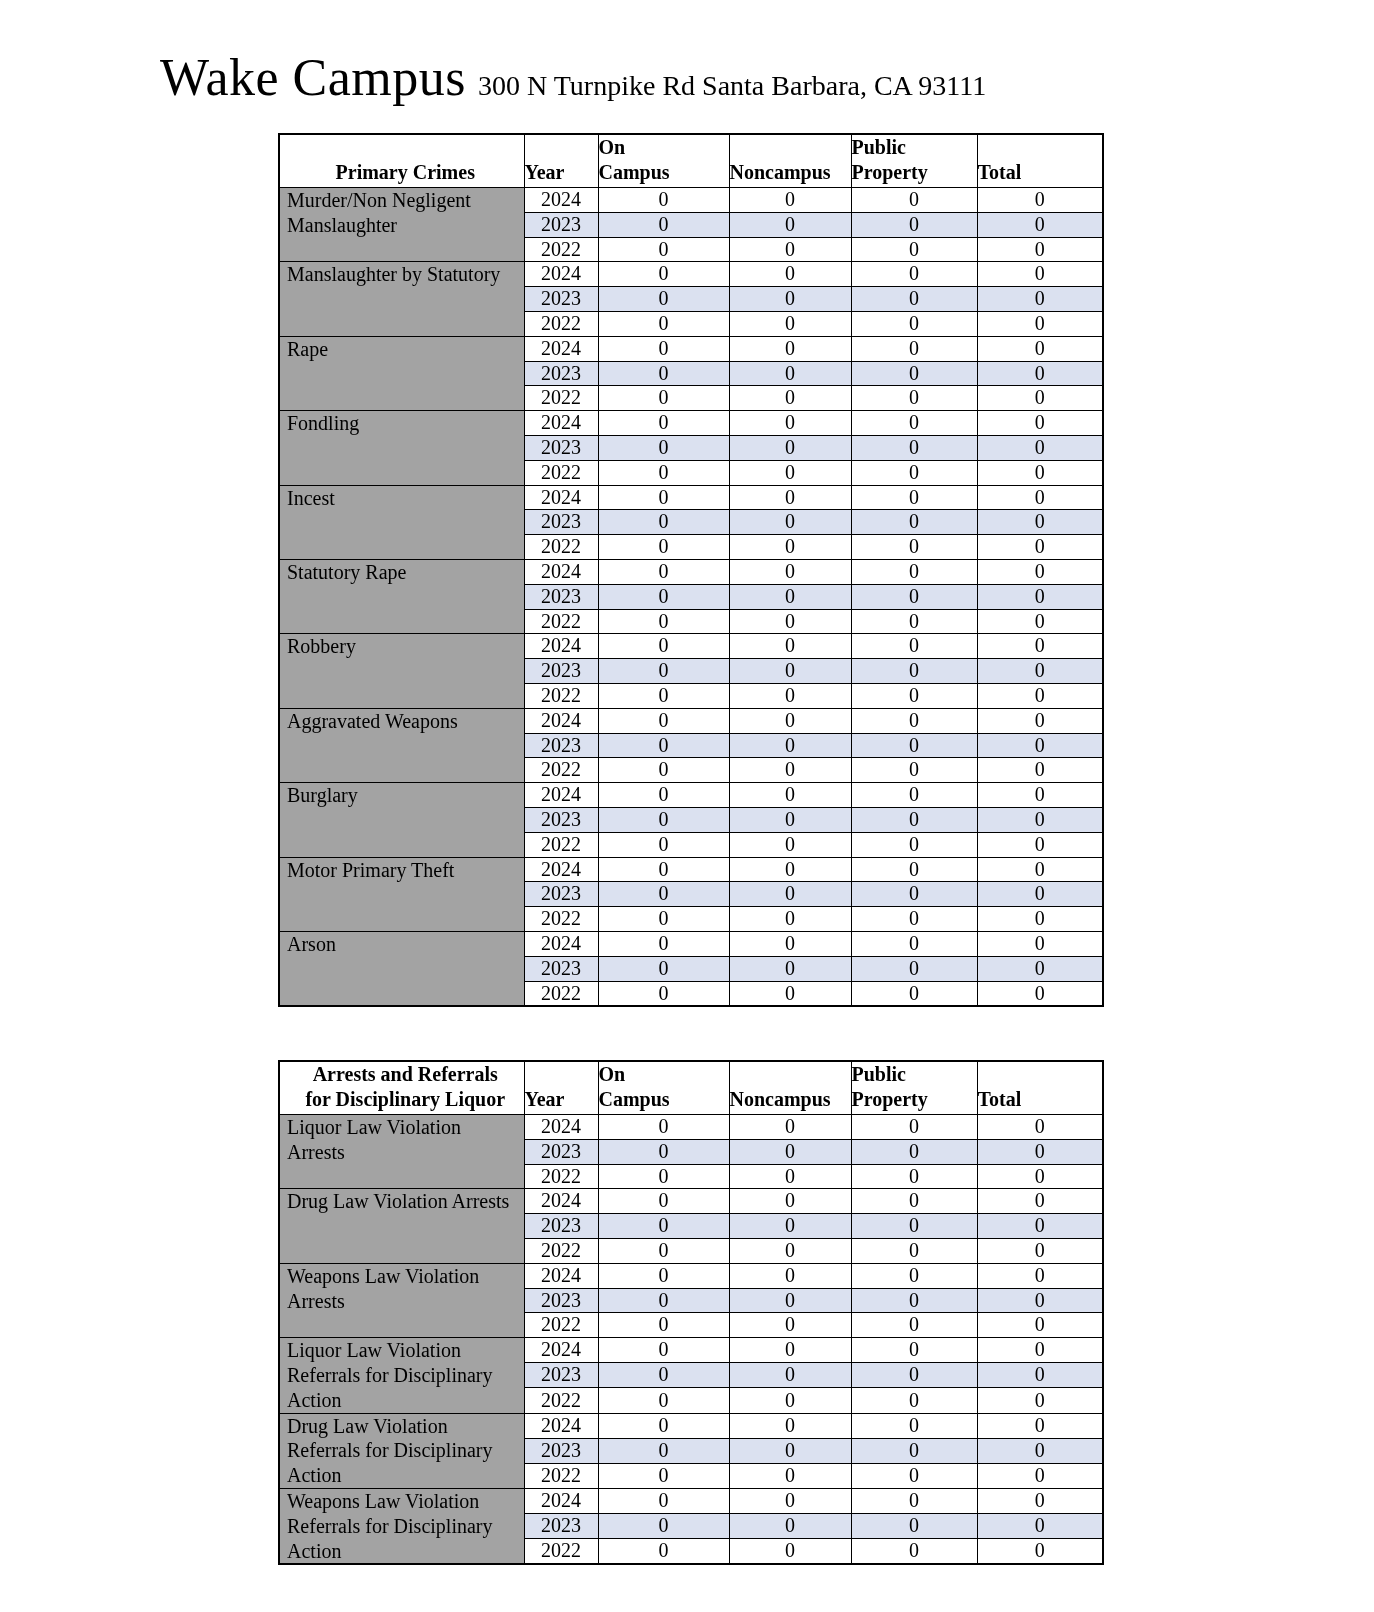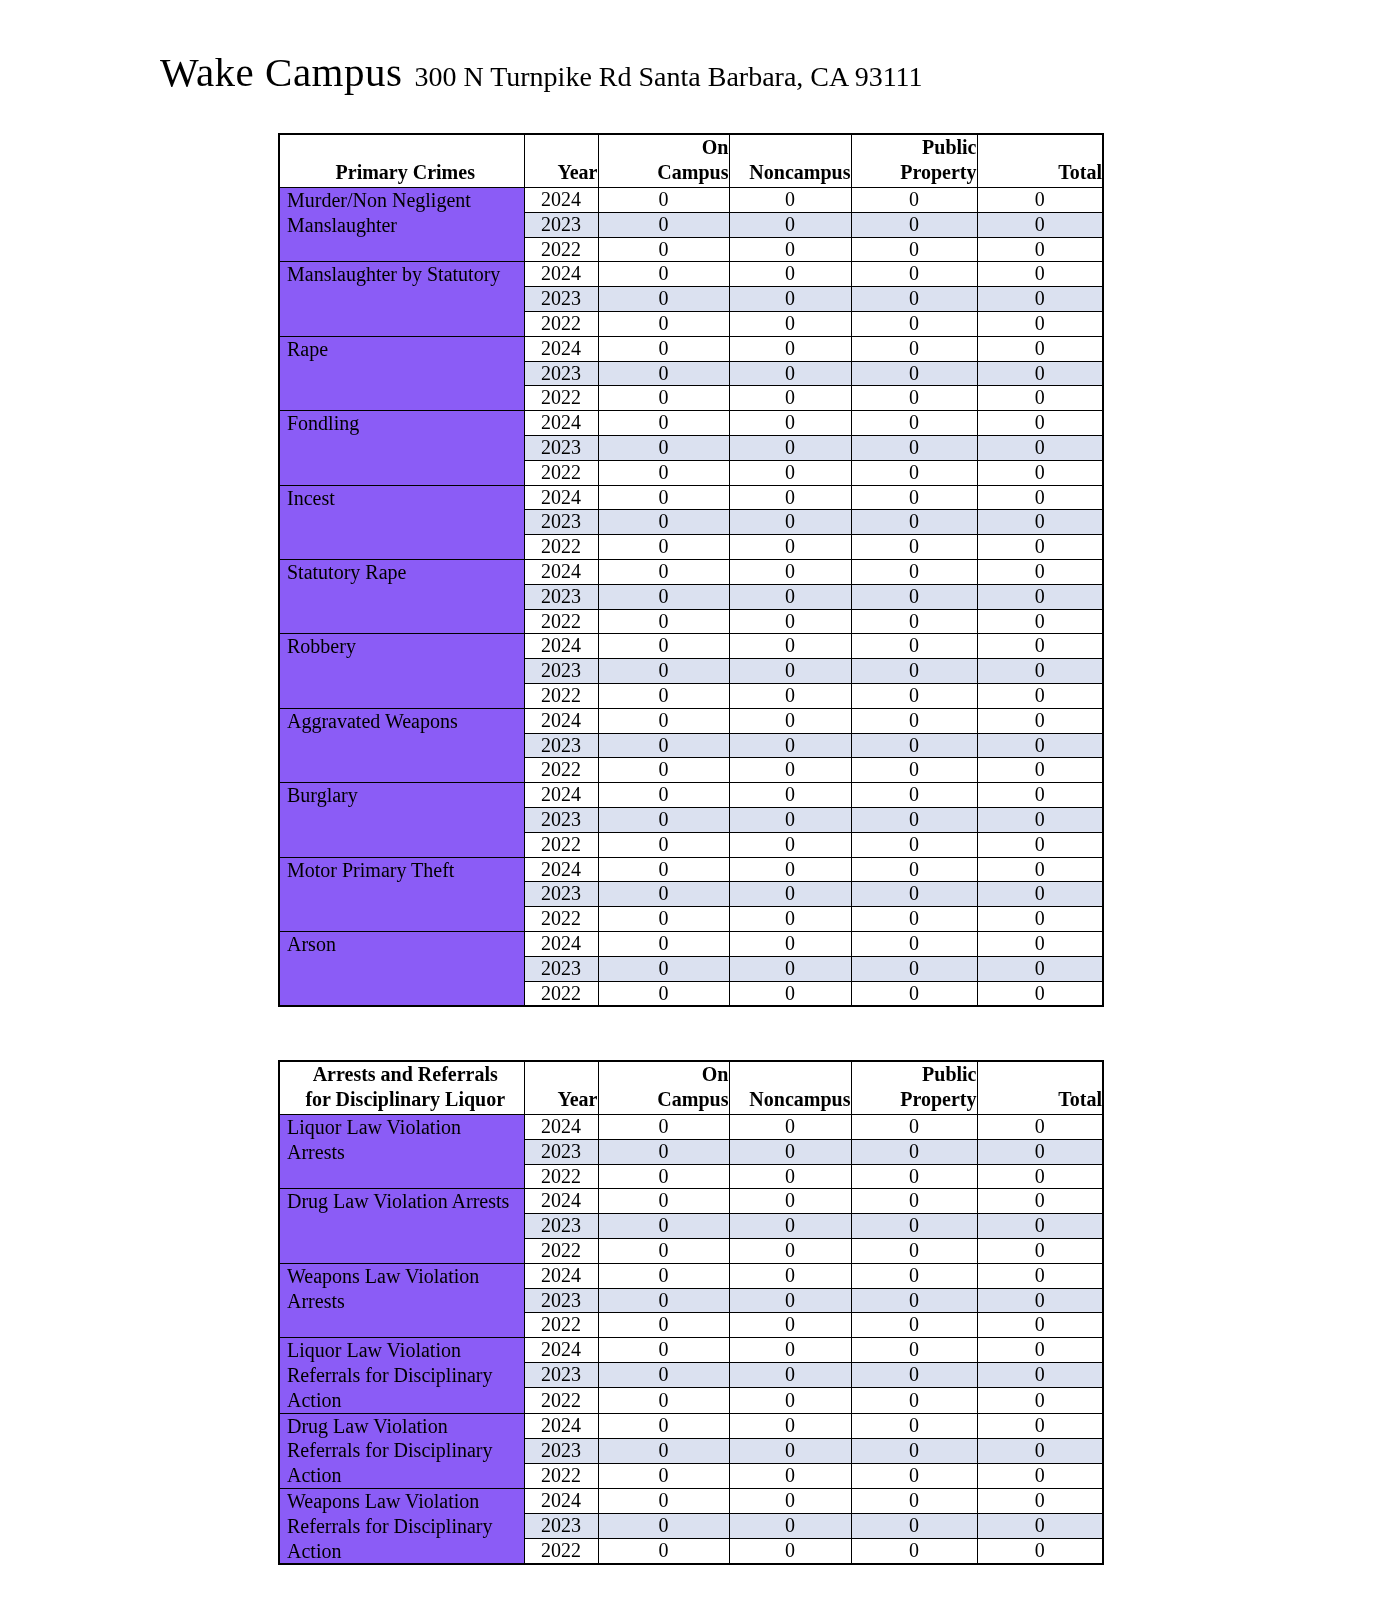--- a/index.html
+++ b/index.html
@@ -14,21 +14,21 @@
   }
 
   
   .title-block {
     position: absolute;
     left: 160px;
     top: 48px;
     white-space: nowrap;
   }
   .campus {
-    font-size: 41px;
+    font-size: 52px;
     font-weight: normal;
     letter-spacing: 0.5px;
   }
   .address {
     font-size: 28px;
     font-weight: normal;
     margin-left: 12px;
   }
 
   
@@ -47,41 +47,41 @@
   .doc-table th, .doc-table td {
     border: 1px solid #000000;
     font-size: 20px;
     color: #000000;
     padding: 0;
     overflow: hidden;
   }
   .doc-table thead th {
     font-weight: bold;
     vertical-align: bottom;
-    text-align: right;
+    text-align: left;
     height: 52px;
     line-height: 25px;
     padding-bottom: 2px;
   }
   .doc-table thead th.first-col {
     text-align: center;
     padding-left: 7px;
   }
   .doc-table td {
     text-align: center;
     height: 23.8px;
     line-height: 23.8px;
   }
   .doc-table td.category-cell {
     text-align: left;
     vertical-align: top;
     padding-left: 7px;
     padding-right: 6px;
     line-height: 24.8px;
-    background: #8b5cf6;
+    background: #a3a3a3;
   }
   .doc-table tr.shaded td:not(.category-cell) {
     background: var(--shade, #dbe1f0);
   }
 </style>
 </head>
 <body>
 
 <div class="title-block">
   <span class="campus">Wake Campus</span><span class="address">300 N Turnpike Rd Santa Barbara, CA 93111</span>

